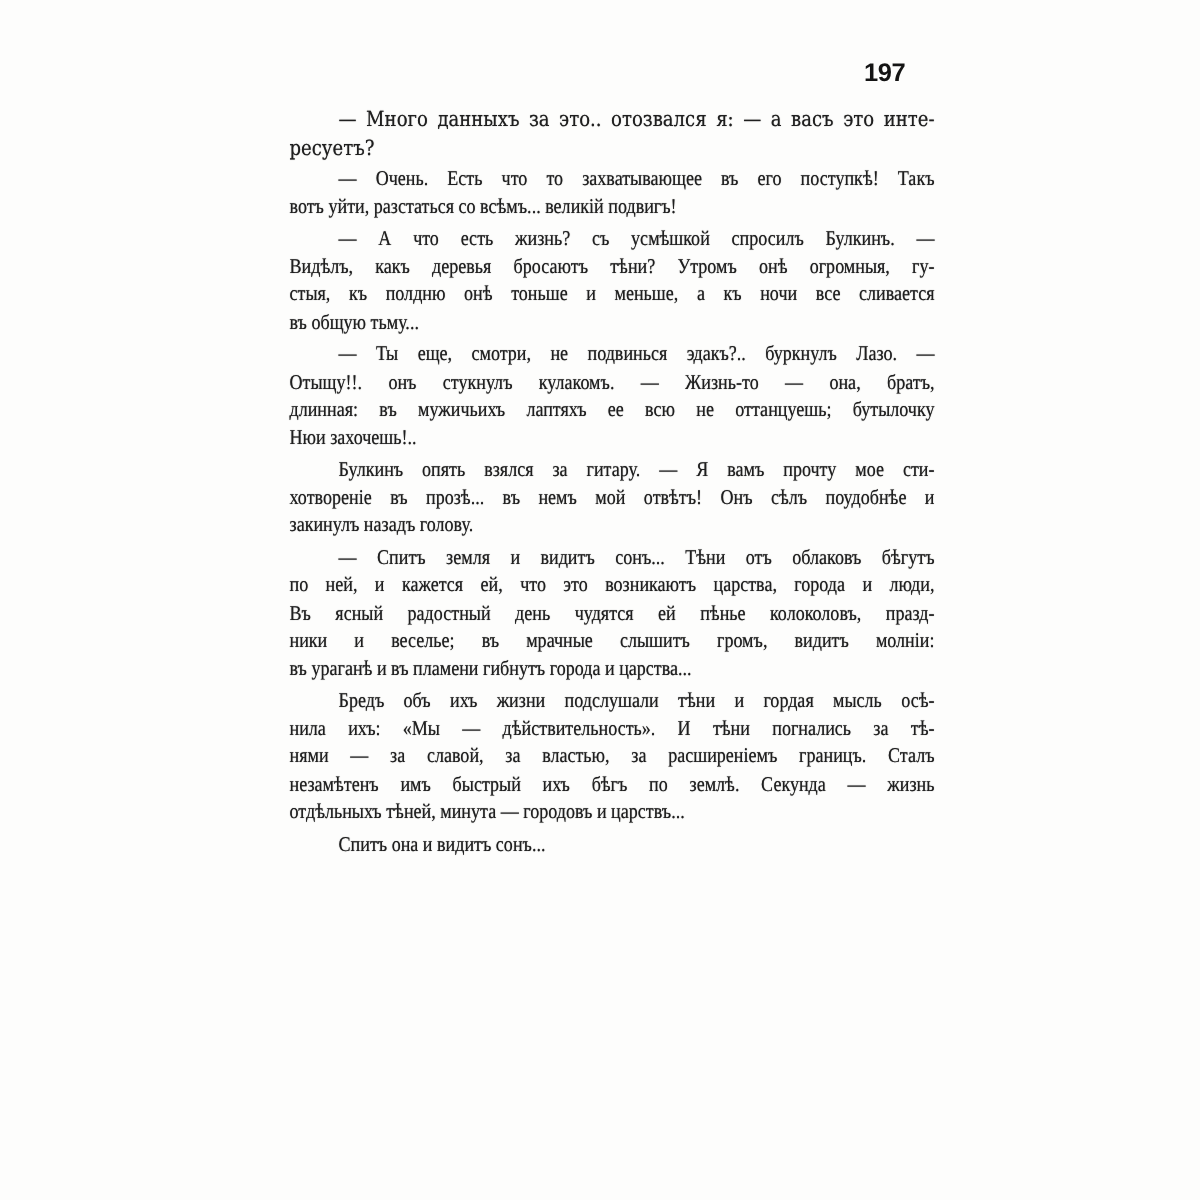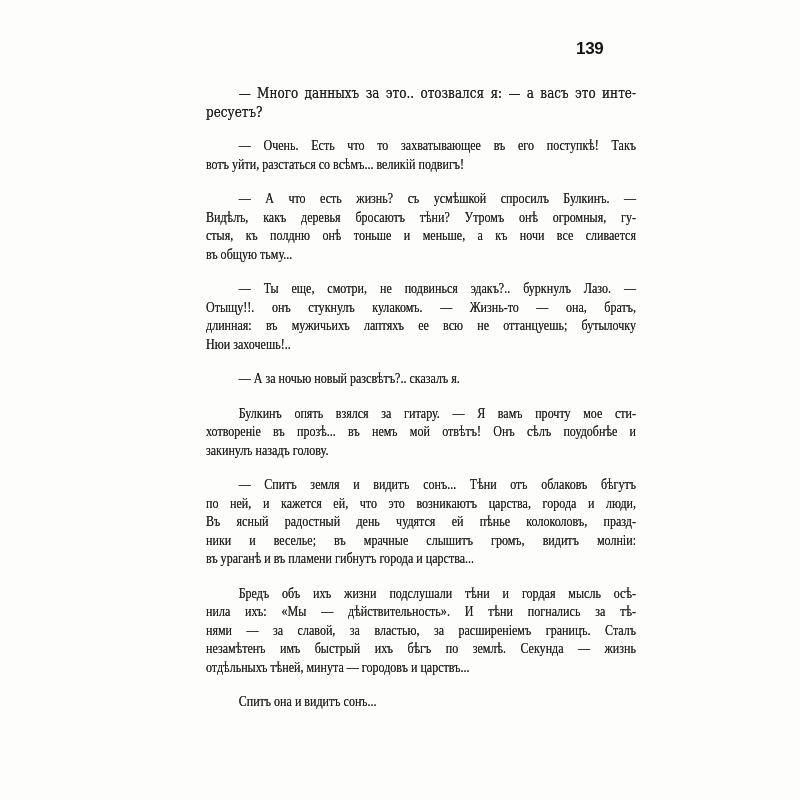--- a/index.html
+++ b/index.html
@@ -32,21 +32,21 @@
     color:var(--num);
     line-height:16px;
   }
   .text-block{
     position:absolute;
     left:190px;
     top:68px;
     width:500px;
     color:var(--ink);
   }
-  .para{margin:16px;}
+  .para{margin:3px;}
   .para + .para{margin-top:3px;font-family:Liberation Serif, serif;}
   .ln{
     box-sizing:border-box;
     width:500px;
     height:18.5px;
     line-height:18.5px;
     font-size:14px;
     text-align:justify;
     text-align-last:justify;
     transform:scaleX(0.86);
@@ -55,21 +55,21 @@
     overflow:visible;
   }
   .ln--ind{padding-left:38px;}
   .ln--end{text-align-last:left;}
 </style>
 </head>
 <body>
 
 <div class="page">
 
-  <div class="page-number">139</div>
+  <div class="page-number">197</div>
 
   <div class="text-block">
 
     <div class="para">
       <div class="ln ln--ind">— Много данныхъ за это.. отозвался я: — а васъ это инте-</div>
       <div class="ln ln--end">ресуетъ?</div>
     </div>
 
     <div class="para">
       <div class="ln ln--ind">— Очень. Есть что то захватывающее въ его поступкѣ! Такъ</div>
@@ -83,23 +83,20 @@
       <div class="ln ln--end">въ общую тьму...</div>
     </div>
 
     <div class="para">
       <div class="ln ln--ind">— Ты еще, смотри, не подвинься эдакъ?.. буркнулъ Лазо. —</div>
       <div class="ln">Отыщу!!. онъ стукнулъ кулакомъ. — Жизнь-то — она, братъ,</div>
       <div class="ln">длинная: въ мужичьихъ лаптяхъ ее всю не оттанцуешь; бутылочку</div>
       <div class="ln ln--end">Нюи захочешь!..</div>
     </div>
 
-    <div class="para">
-      <div class="ln ln--ind ln--end">— А за ночью новый разсвѣтъ?.. сказалъ я.</div>
-    </div>
 
     <div class="para">
       <div class="ln ln--ind">Булкинъ опять взялся за гитару. — Я вамъ прочту мое сти-</div>
       <div class="ln">хотвореніе въ прозѣ... въ немъ мой отвѣтъ! Онъ сѣлъ поудобнѣе и</div>
       <div class="ln ln--end">закинулъ назадъ голову.</div>
     </div>
 
 
     <div class="para">
       <div class="ln ln--ind">— Спитъ земля и видитъ сонъ... Тѣни отъ облаковъ бѣгутъ</div>

